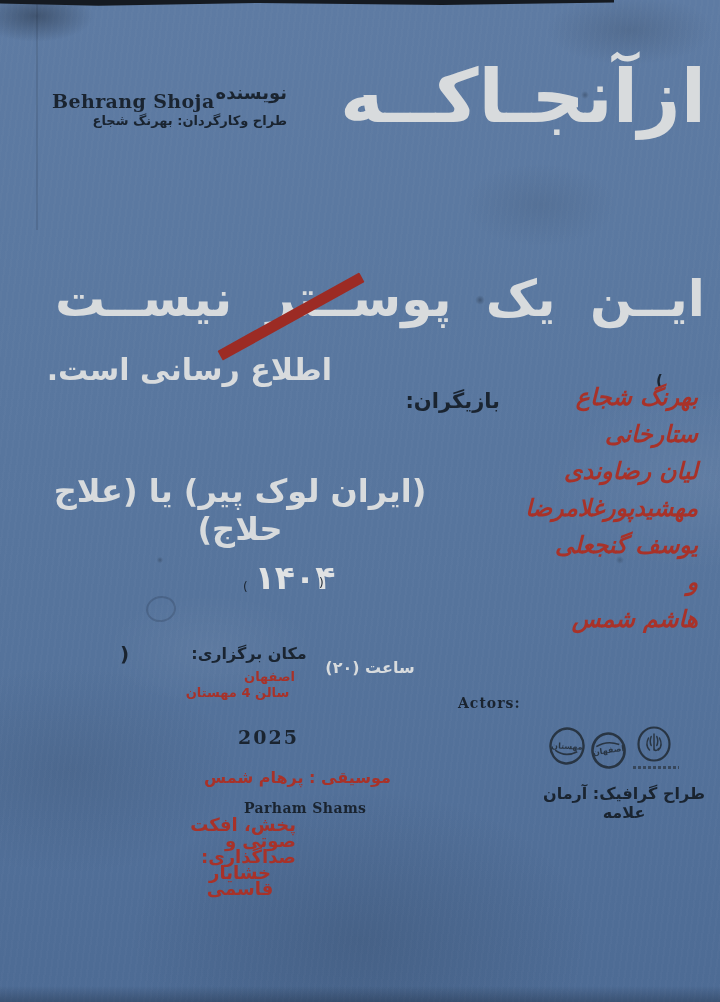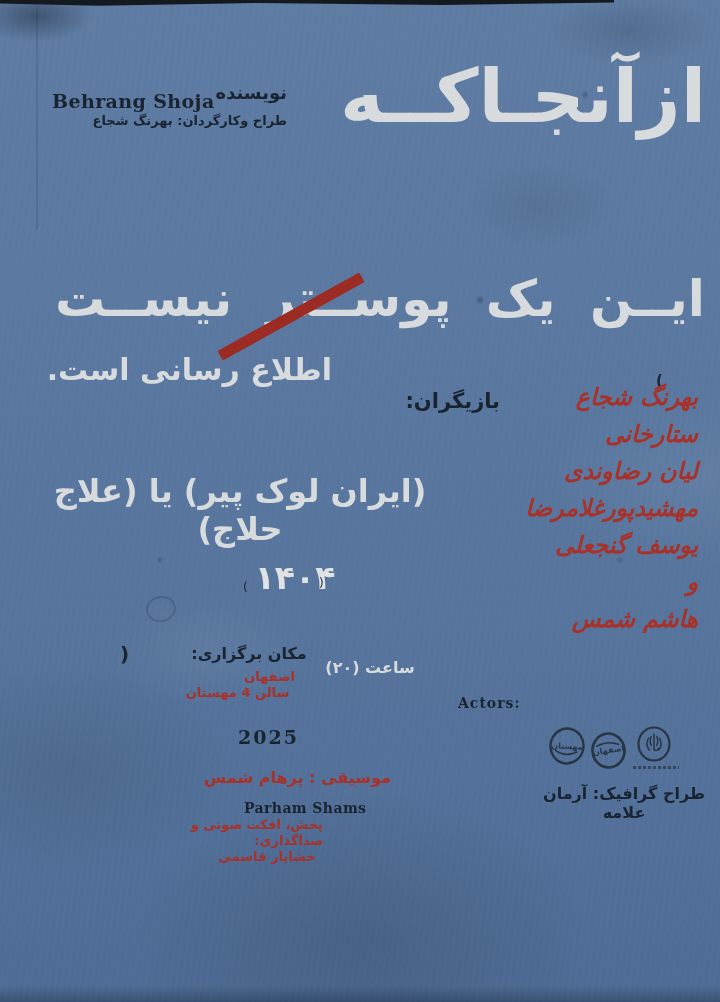--- a/index.html
+++ b/index.html
@@ -85,21 +85,21 @@
     font-weight:bold;color:#232d38;}
   .st-mahestan{left:548px;top:726px;width:38px;height:40px;transform:rotate(9deg);opacity:.88;}
   .st-isfahan{left:590px;top:731px;width:37px;height:39px;transform:rotate(-8deg);opacity:.88;}
   .st-ministry{left:636px;top:726px;width:36px;height:38px;opacity:.88;}
   .stamp-caption{position:absolute;left:633px;top:766px;width:46px;height:3px;
     background:repeating-linear-gradient(90deg,#2a3440 0 3px,transparent 3px 5px);opacity:.7;}
 
   
   .music-credit{left:130px;top:768px;width:335px;font-size:16px;text-align:center;}
   .parham-en{left:244px;top:800px;font-size:14px;letter-spacing:.4px;}
-  .sound-lines{left:183px;top:817px;width:140px;font-size:13px;line-height:16px;text-align:right;}
+  .sound-lines{left:156px;top:817px;width:140px;font-size:18px;line-height:16px;text-align:right;}
   .sound-lines .nm{text-align:center;padding-left:28px;}
 
   
   .designer{left:530px;top:784px;width:188px;font-size:16px;text-align:center;}
 </style>
 </head>
 <body>
 
 <div class="poster">
   <div class="top-edge"></div>

